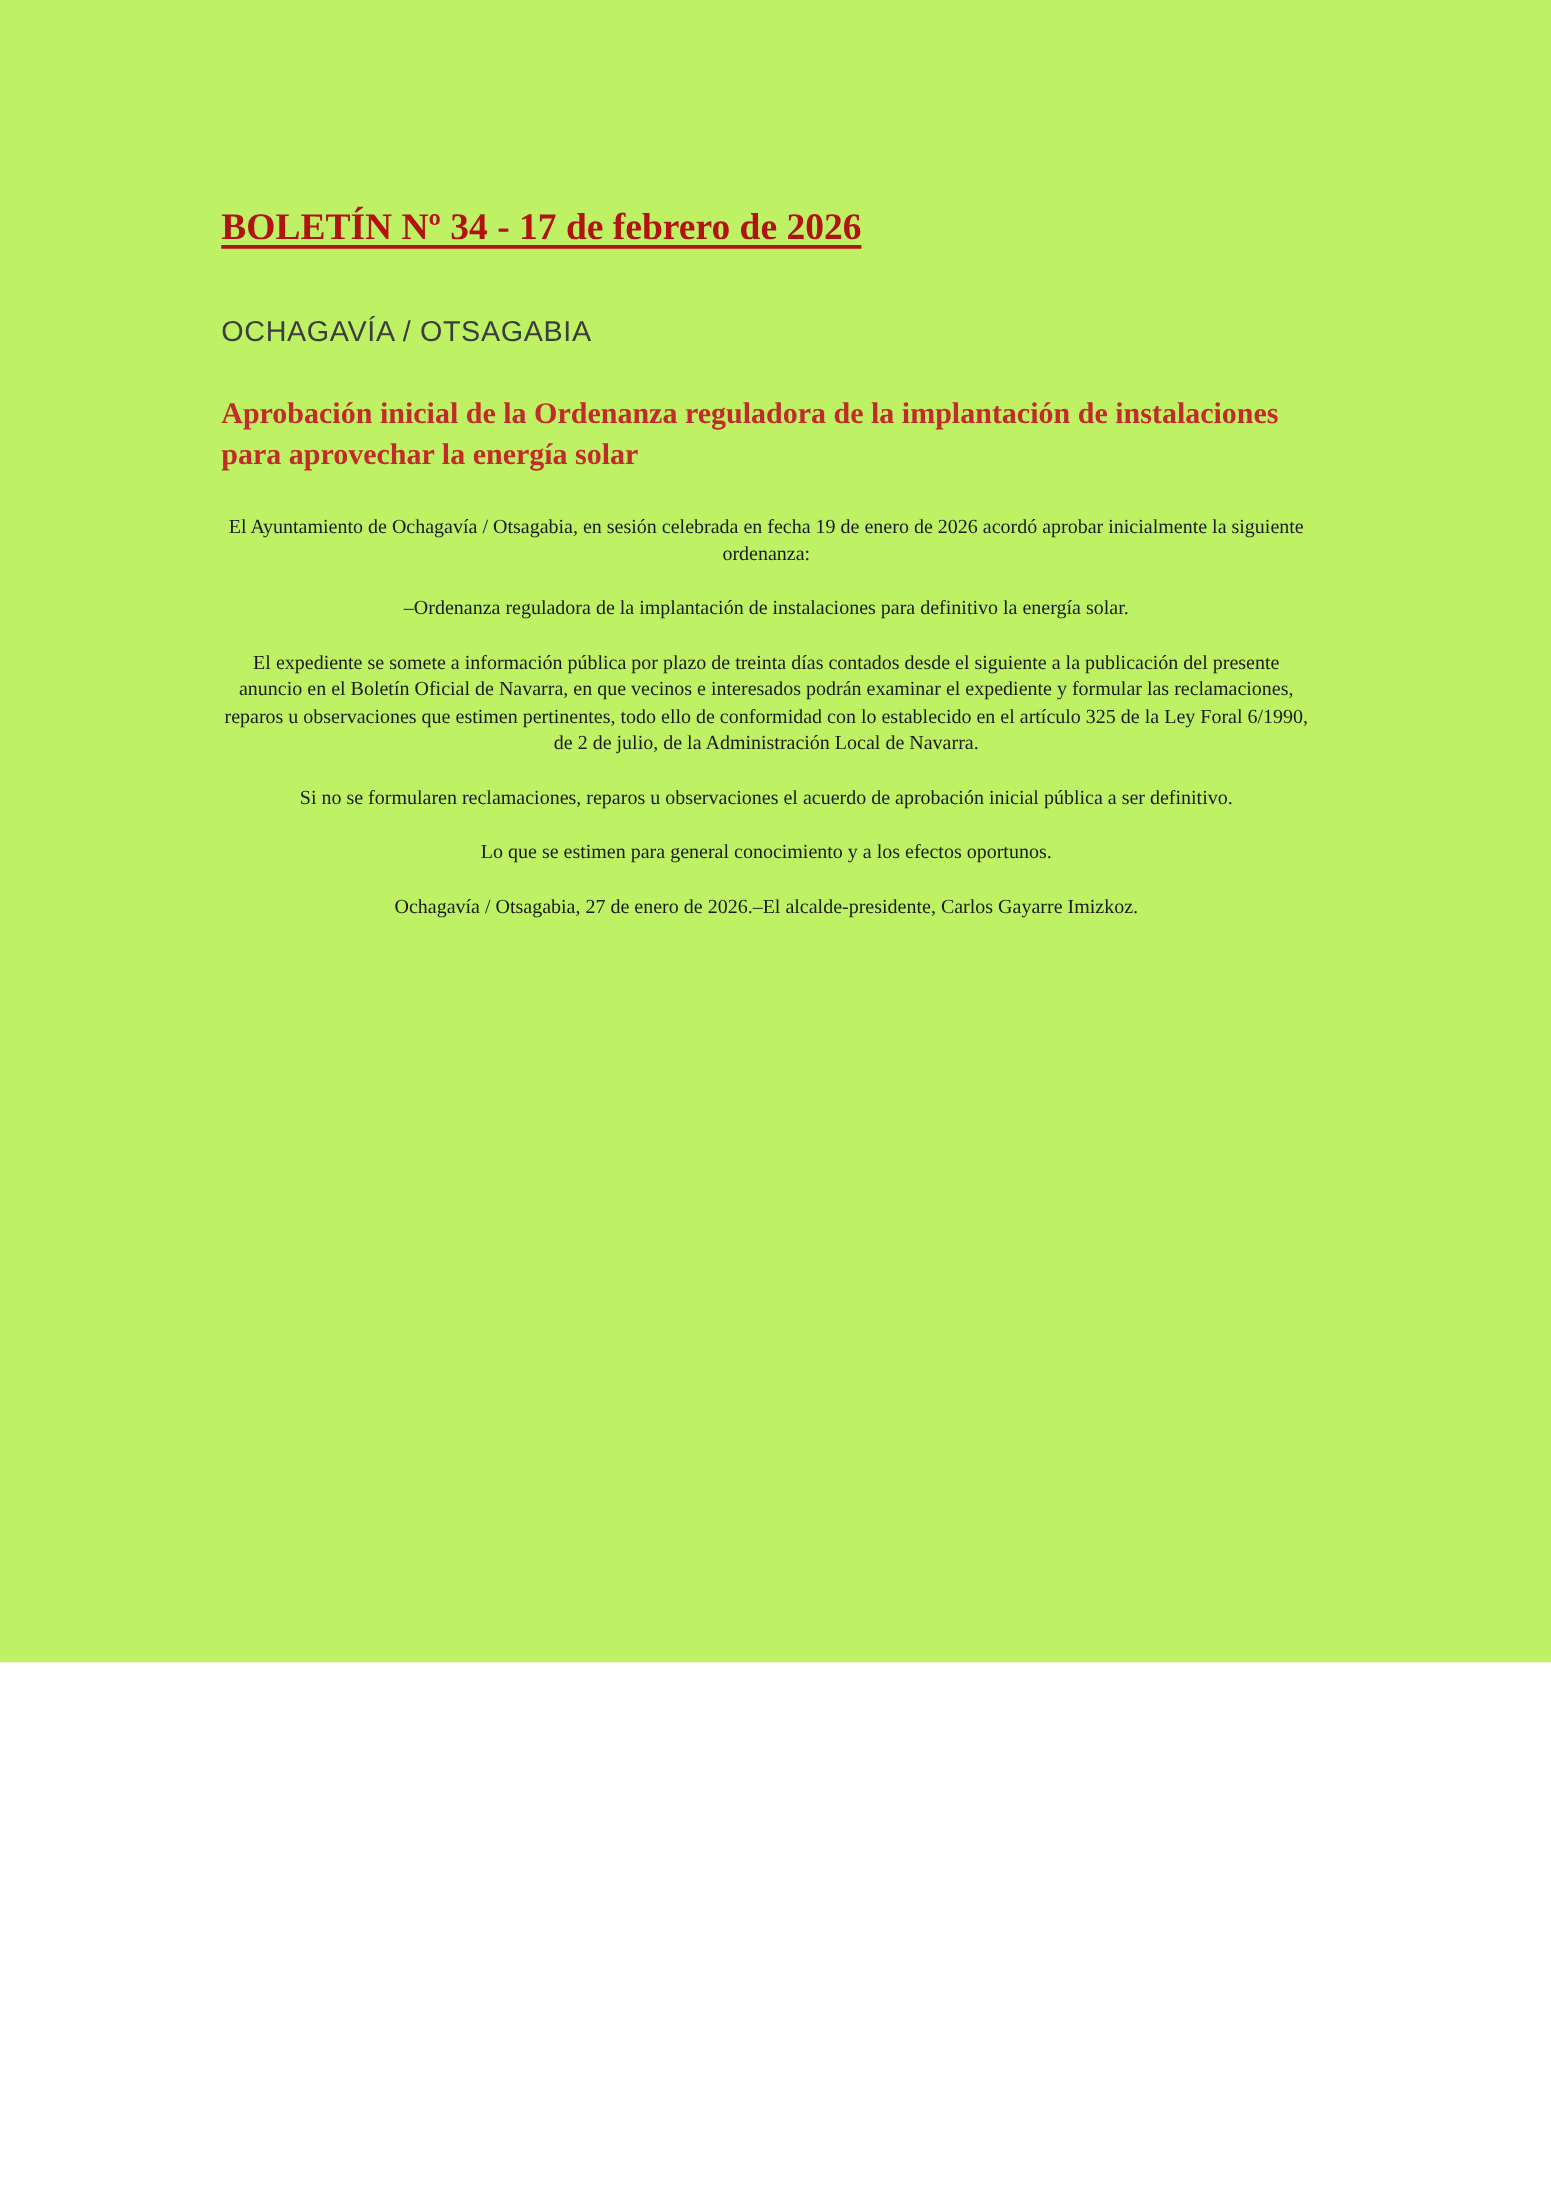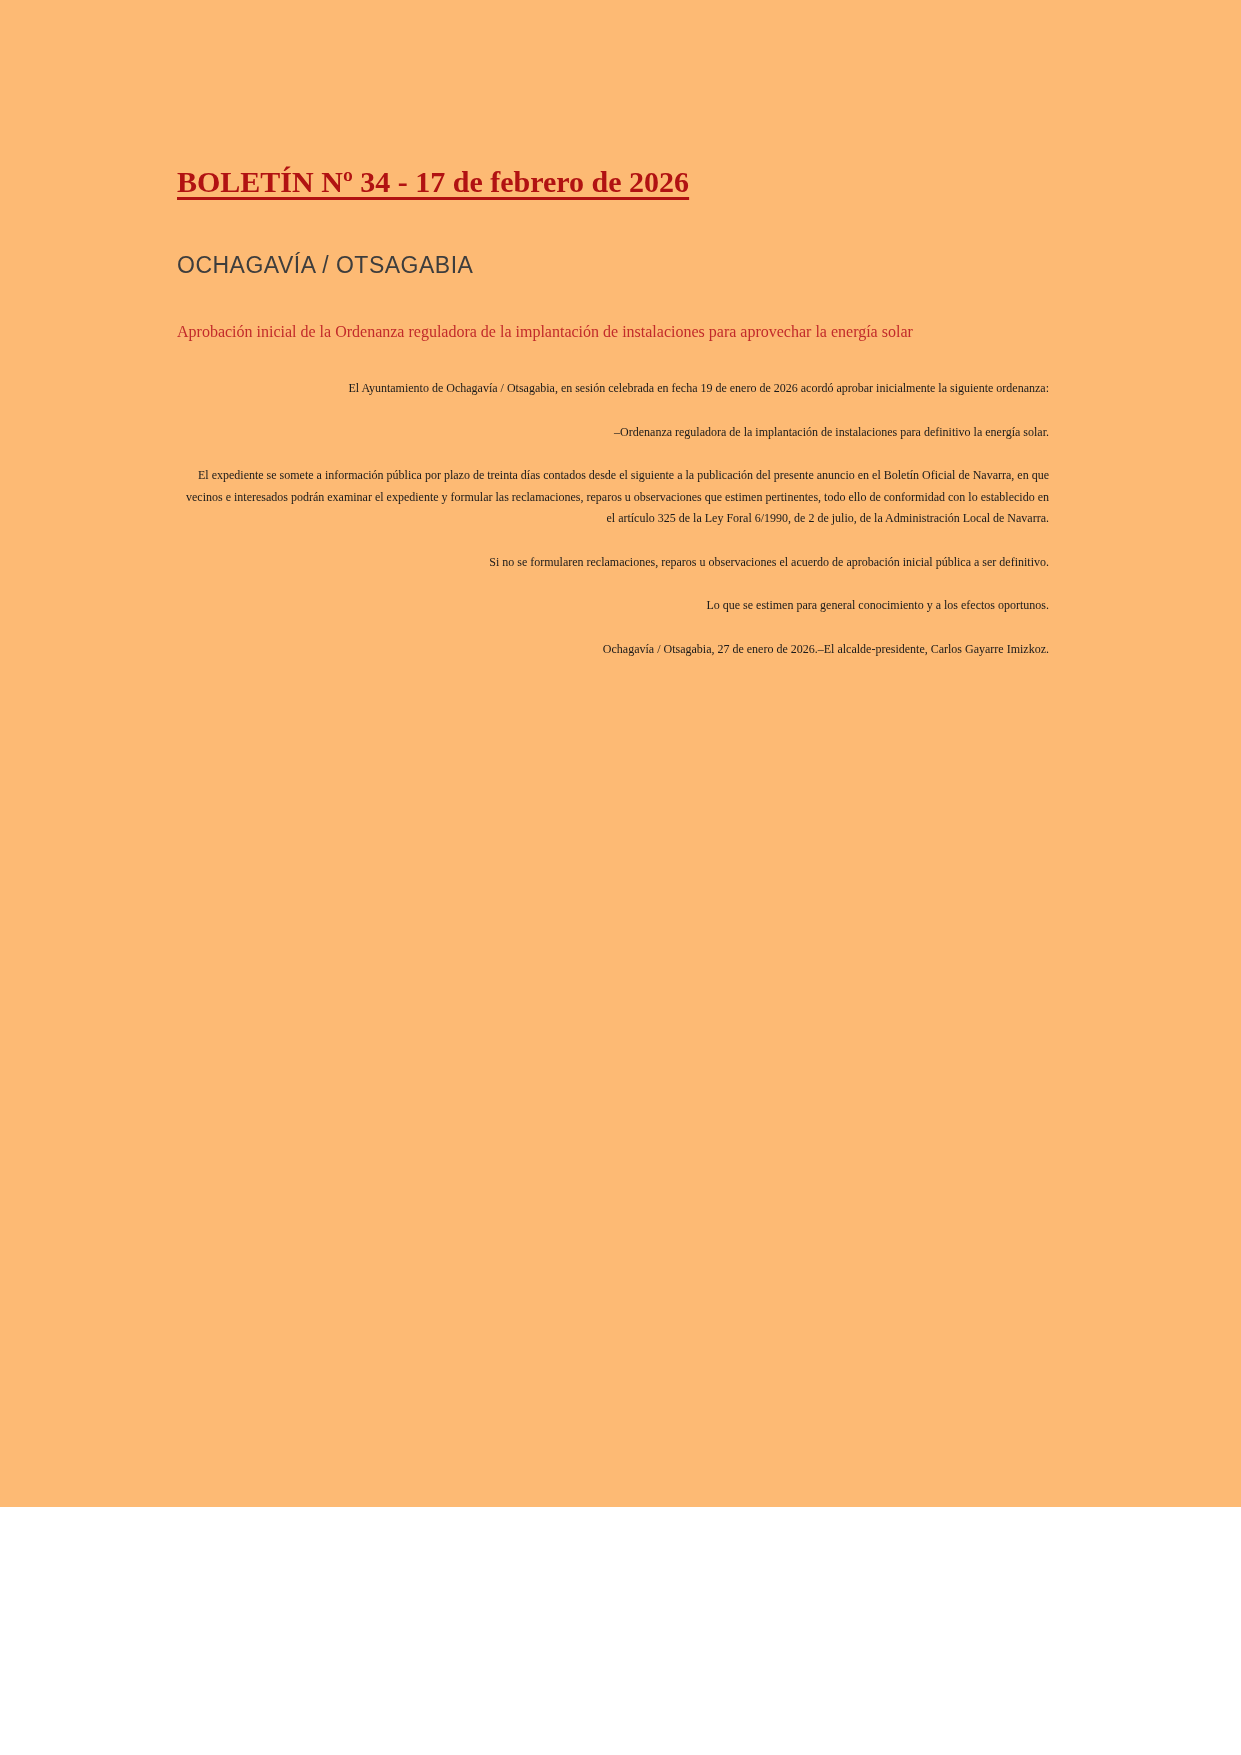--- a/index.html
+++ b/index.html
@@ -3,22 +3,22 @@
 <meta charset="utf-8">
 <style>
   html, body {
     margin: 0;
     padding: 0;
     background: #ffffff;
   }
   .page {
     position: relative;
     width: 1241px;
-    height: 1507px;
-    background: #fdba74;
+    height: 1330px;
+    background: #bef264;
     overflow: hidden;
     font-family: "Liberation Serif", serif;
   }
   .content {
     position: absolute;
     left: 177px;
     top: 165px;
     width: 872px;
   }
   .bulletin-title {
@@ -38,35 +38,35 @@
     margin-top: 52px;
     font-family: "Liberation Sans", sans-serif;
     font-size: 23px;
     line-height: 1.2;
     letter-spacing: 0.5px;
     color: #3d3d3d;
   }
   .article-title {
     margin: 36px 0 0 0;
     font-family: "Liberation Serif", serif;
-    font-weight: normal;
-    font-size: 16px;
+    font-weight: bold;
+    font-size: 24px;
     line-height: 33px;
     color: var(--heading-red, #c22b2b);
   }
   .article-body {
     margin-top: 30px;
   }
   .article-body p {
     margin: 0 0 22px 0;
     font-family: "Liberation Serif", serif;
-    font-size: 12px;
+    font-size: 16px;
     line-height: 21.5px;
     color: #1a1a1a;
-    text-align: right;
+    text-align: center;
   }
 </style>
 </head>
 <body>
 
 <div class="page">
   <div class="content">
 
     <h1 class="bulletin-title">BOLETÍN Nº 34 - 17 de febrero de 2026</h1>
 

